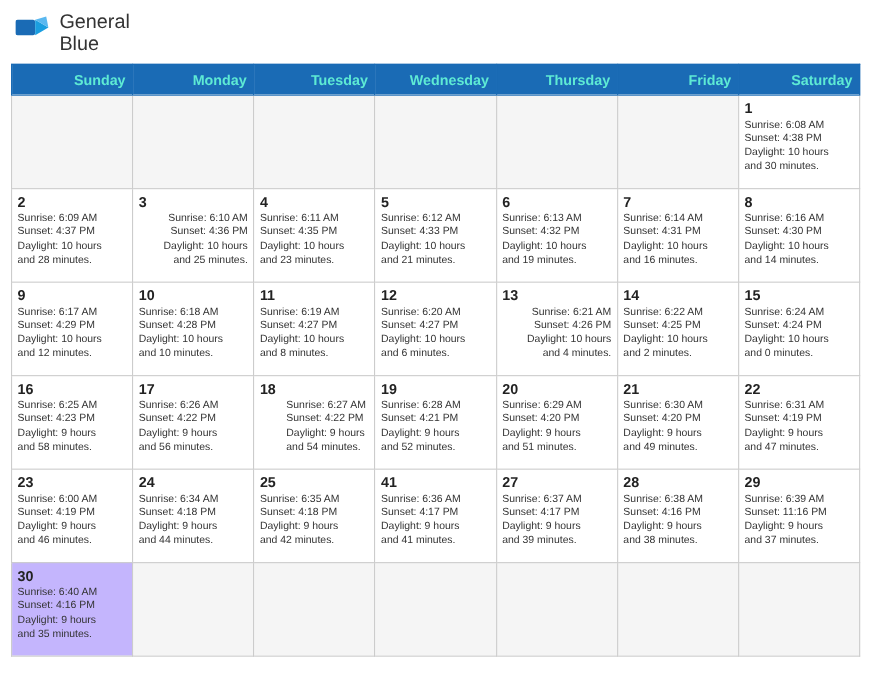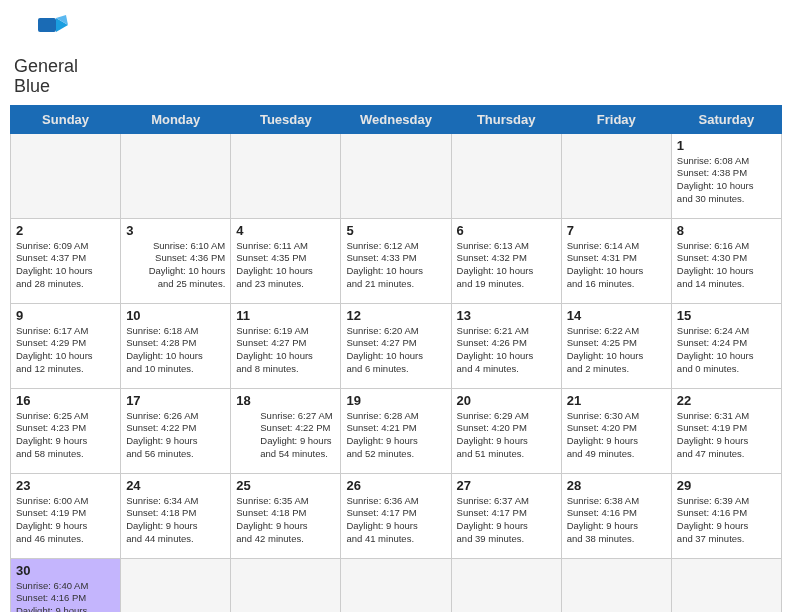--- a/index.html
+++ b/index.html
@@ -12,23 +12,22 @@
     }
     .header {
       display: flex;
       justify-content: space-between;
       align-items: flex-start;
       margin-bottom: 8px;
       padding: 0 4px;
     }
     .logo {
       display: flex;
-      align-items: flex-end;
-      gap: 12px;
-      flex-direction: column;
+      align-items: flex-start;
+      gap: 0;
     }
     .logo-text {
       font-size: 18px;
       font-weight: normal;
       color: #333;
       line-height: 1.1;
     }
     .logo-text span {
       display: block;
     }
@@ -49,24 +48,24 @@
       font-size: 15px;
       color: #444;
     }
     .calendar {
       width: 100%;
       border-collapse: collapse;
       border: 1px solid #ccc;
     }
     .calendar th {
       background: #1a6bb5;
-      color: #e5e5e5;
+      color: #5eead4;
       font-size: 13px;
       font-weight: bold;
-      text-align: center;
+      text-align: right;
       padding: 6px 6px;
       border: 1px solid #1a6bb5;
     }
     .calendar td {
       width: calc(100% / 7);
       vertical-align: top;
       border: 1px solid #ccc;
       padding: 4px 5px;
       background: #fff;
       min-height: 80px;
@@ -214,21 +213,21 @@
         </td>
         <td>
           <div class="day-number">12</div>
           <div class="day-info" style="white-space: pre-line;">Sunrise: 6:20 AM
 Sunset: 4:27 PM
 Daylight: 10 hours
 and 6 minutes.</div>
         </td>
         <td>
           <div class="day-number">13</div>
-          <div class="day-info" style="white-space: pre-line;">Sunrise: 6:21 AM
+          <div class="day-info" style="white-space: pre-line; text-align: right;">Sunrise: 6:21 AM
 Sunset: 4:26 PM
 Daylight: 10 hours
 and 4 minutes.</div>
         </td>
         <td>
           <div class="day-number">14</div>
           <div class="day-info" style="white-space: pre-line;">Sunrise: 6:22 AM
 Sunset: 4:25 PM
 Daylight: 10 hours
 and 2 minutes.</div>
@@ -308,21 +307,21 @@
 and 44 minutes.</div>
         </td>
         <td>
           <div class="day-number">25</div>
           <div class="day-info" style="white-space: pre-line;">Sunrise: 6:35 AM
 Sunset: 4:18 PM
 Daylight: 9 hours
 and 42 minutes.</div>
         </td>
         <td>
-          <div class="day-number">26</div>
+          <div class="day-number">41</div>
           <div class="day-info" style="white-space: pre-line;">Sunrise: 6:36 AM
 Sunset: 4:17 PM
 Daylight: 9 hours
 and 41 minutes.</div>
         </td>
         <td>
           <div class="day-number">27</div>
           <div class="day-info" style="white-space: pre-line;">Sunrise: 6:37 AM
 Sunset: 4:17 PM
 Daylight: 9 hours
@@ -331,21 +330,21 @@
         <td>
           <div class="day-number">28</div>
           <div class="day-info" style="white-space: pre-line;">Sunrise: 6:38 AM
 Sunset: 4:16 PM
 Daylight: 9 hours
 and 38 minutes.</div>
         </td>
         <td>
           <div class="day-number">29</div>
           <div class="day-info" style="white-space: pre-line;">Sunrise: 6:39 AM
-Sunset: 4:16 PM
+Sunset: 11:16 PM
 Daylight: 9 hours
 and 37 minutes.</div>
         </td>
       </tr>
       <tr class="last-row">
         <td class="has-data">
           <div class="day-number">30</div>
           <div class="day-info" style="white-space: pre-line;">Sunrise: 6:40 AM
 Sunset: 4:16 PM
 Daylight: 9 hours

